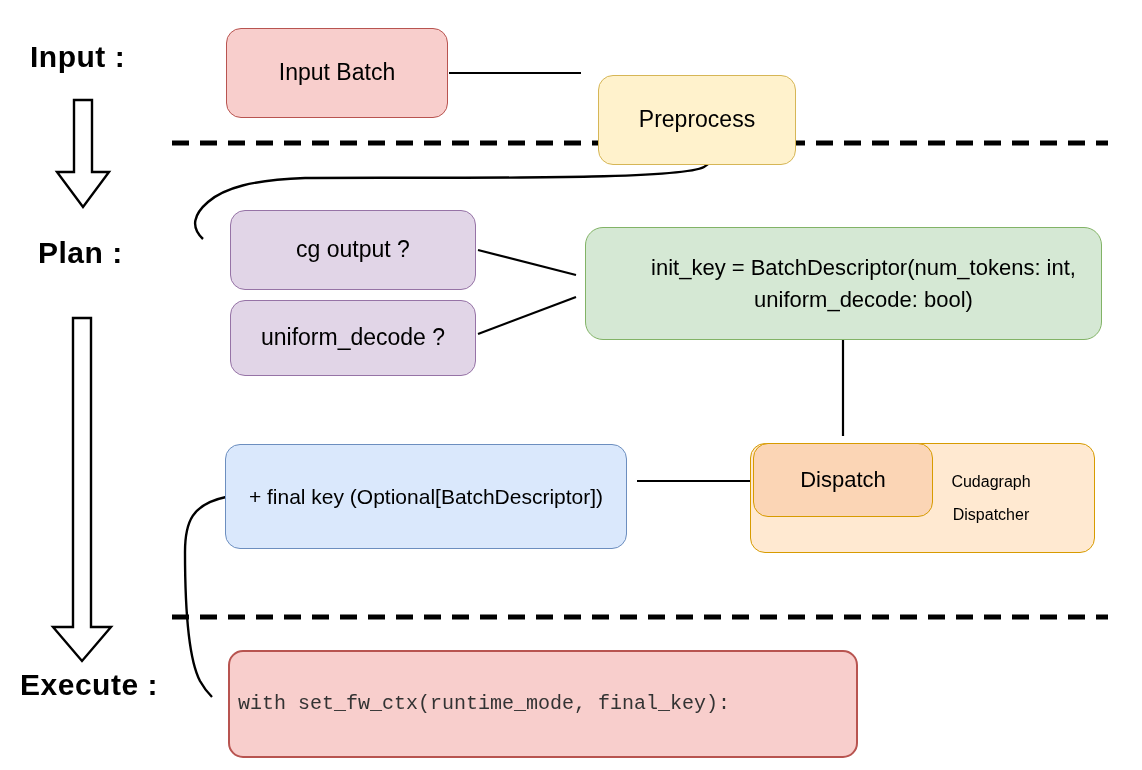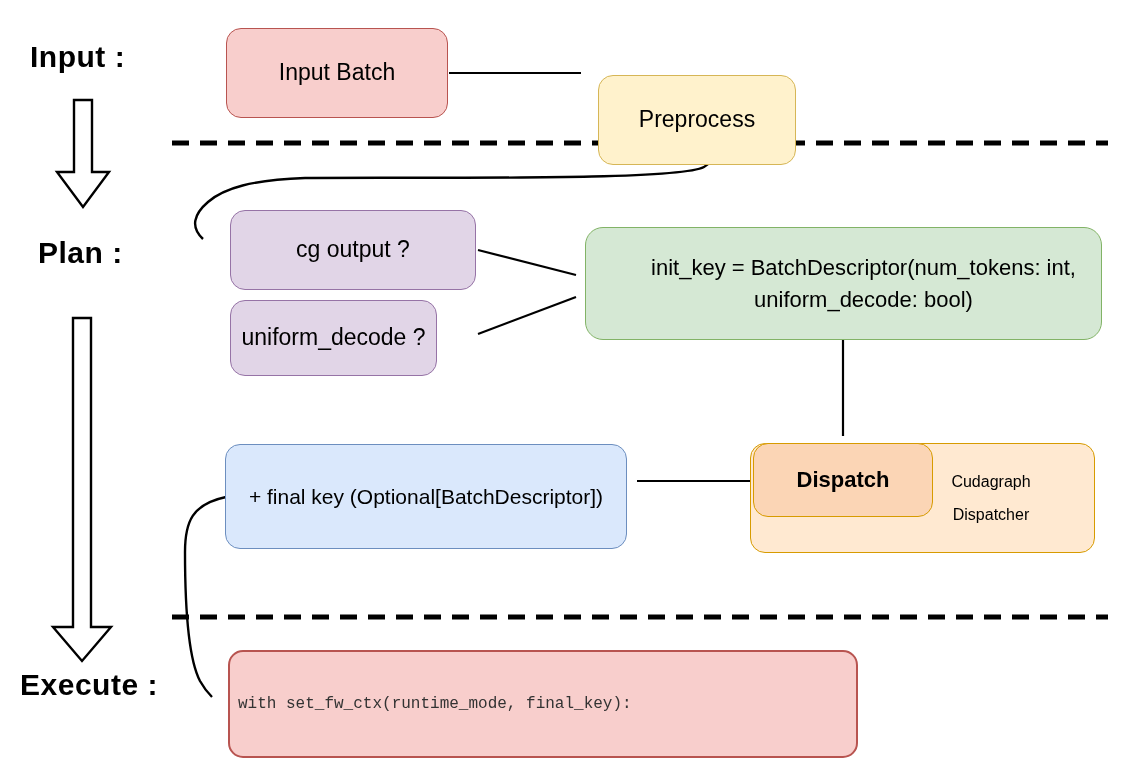--- a/index.html
+++ b/index.html
@@ -16,34 +16,34 @@
     position:absolute;box-sizing:border-box;border-radius:15px;
     display:flex;align-items:center;justify-content:center;text-align:right;
     font-size:23px;line-height:1.3;
   }
   .node .lines{display:flex;flex-direction:column;align-items:center;}
   .red    {background:#f8cecc;border:1.6px solid #b85450;}
   .yellow {background:#fff2cc;border:1.6px solid #d6b656;margin-top:47px;}
   .purple {background:#e1d5e7;border:1.6px solid #9673a6;}
   .green  {background:#d5e8d4;border:1.6px solid #82b366;}
   .orange-light{background:#ffe9d1;border:1.6px solid #d79b00;}
-  .orange-mid  {background:#fbd5b5;border:1.6px solid #d79b00;font-weight:bold;}
+  .orange-mid  {background:#fbd5b5;border:1.6px solid #d79b00;}
   .blue   {background:#dae8fc;border:1.6px solid #6c8ebf;}
   .green .lines{font-size:22px;line-height:32px;margin-left:40px;}
   .blue  .lines{font-size:21px;line-height:29px;}
   .dispatcher-label{font-size:16px;line-height:33px;}
   .code-box{
     position:absolute;box-sizing:border-box;border-radius:15px;
     background:#f8cecc;border:2px solid #b85450;
     display:flex;flex-direction:column;justify-content:center;
     padding-left:8px;
   }
   .code-line{
     font-family:"Liberation Mono", monospace;
-    font-size:16px;line-height:30px;color:#333;white-space:pre;
+    font-size:20px;line-height:30px;color:#333;white-space:pre;
   }
   svg path, svg line{fill:none;}
 </style>
 </head>
 <body>
 
 <div class="canvas">
 
   <svg class="layer" width="1142" height="770" viewBox="0 0 1142 770">
     <defs>
@@ -84,21 +84,21 @@
   </div>
 
   <div class="node yellow" style="left:598px;top:28px;width:198px;height:90px;">
     <span>Preprocess</span>
   </div>
 
   <div class="node purple" style="left:230px;top:210px;width:246px;height:80px;">
     <span>cg output ?</span>
   </div>
 
-  <div class="node purple" style="left:230px;top:300px;width:207px;height:76px;">
+  <div class="node purple" style="left:230px;top:300px;width:246px;height:76px;">
     <span>uniform_decode ?</span>
   </div>
 
   <div class="node green" style="left:585px;top:227px;width:517px;height:113px;border-radius:18px;">
     <div class="lines">
       <span>init_key = BatchDescriptor(num_tokens: int,</span>
       <span>uniform_decode: bool)</span>
     </div>
   </div>
 

